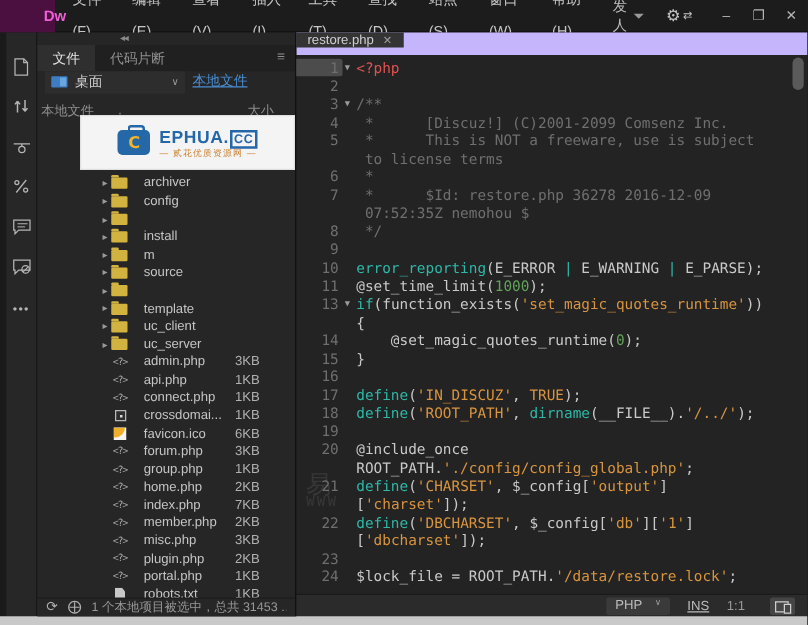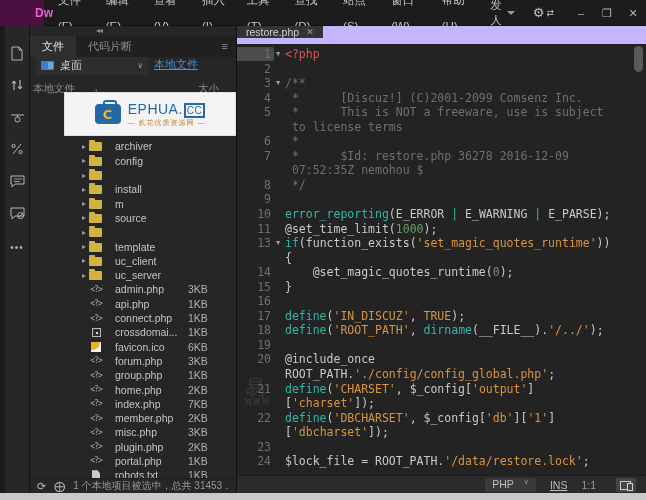--- a/index.html
+++ b/index.html
@@ -68,21 +68,21 @@
   .panel-status { height:15px; flex:0 0 15px; display:flex; align-items:center; gap:8px; padding:0 7px; font-size:10px; color:#989898; background:#262626; border-top:1px solid #1d1d1d; }
   .ps-ico { font-size:11px; color:#b0b0b0; line-height:10px; }
   .ps-text { white-space:nowrap; overflow:hidden; }
 
   
   .wm-banner { position:absolute; left:35px; top:67px; width:170px; height:42px; background:#f4f4f4; display:flex; align-items:center; justify-content:center; gap:7px; z-index:5; box-shadow:0 0 0 1px #e0e0e0; }
   .wm-case { width:26px; height:20px; background:#2468a8; border-radius:4px; position:relative; display:flex; align-items:center; justify-content:center; }
   .wm-case::before { content:""; position:absolute; top:-4px; left:8px; width:10px; height:5px; border:2px solid #2468a8; border-bottom:none; border-radius:3px 3px 0 0; }
   .wm-c { color:#f0b429; font-weight:bold; font-size:13px; font-family:"DejaVu Sans",sans-serif; }
   .wm-texts { display:flex; flex-direction:column; align-items:center; }
-  .wm-brand { color:#2468a8; font-weight:normal; font-size:14px; letter-spacing:0.5px; font-family:"Liberation Sans",sans-serif; }
+  .wm-brand { color:#2468a8; font-weight:bold; font-size:14px; letter-spacing:0.5px; font-family:"Liberation Sans",sans-serif; }
   .wm-brand .cc-box { border:2px solid #2468a8; font-size:10px; padding:0 1px; margin-left:1px; }
   .wm-tagline { font-size:7px; color:#c9812f; margin-top:1px; letter-spacing:1px; white-space:nowrap; }
 
   
   .editor { flex:1 1 auto; display:flex; flex-direction:column; min-width:0; background:#232323; }
   .tabbar { height:18px; flex:0 0 18px; background:#c4b5fd; display:flex; align-items:flex-start; }
   .etab { background:#343434; color:#cfcfcf; font-size:10.5px; display:flex; align-items:center; gap:7px; padding:0 9px; }
   .etab-close { color:#9a9a9a; font-size:9px; }
   .code { flex:1 1 auto; position:relative; overflow:hidden; font-family:"DejaVu Sans Mono","Liberation Mono",monospace; font-size:11.5px; line-height:14.55px; padding-top:3px; }
   .code-row { display:flex; height:14.55px; white-space:pre; }

